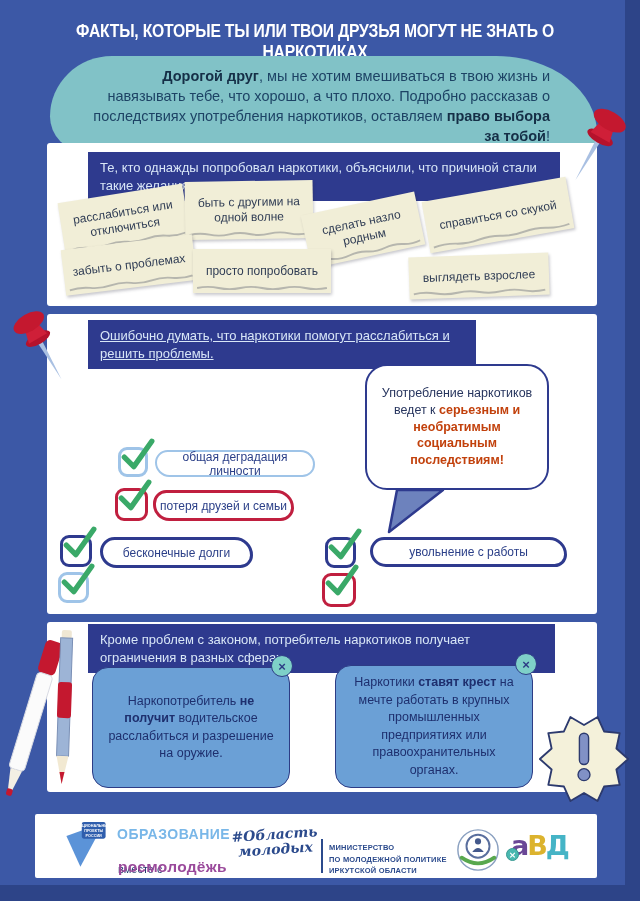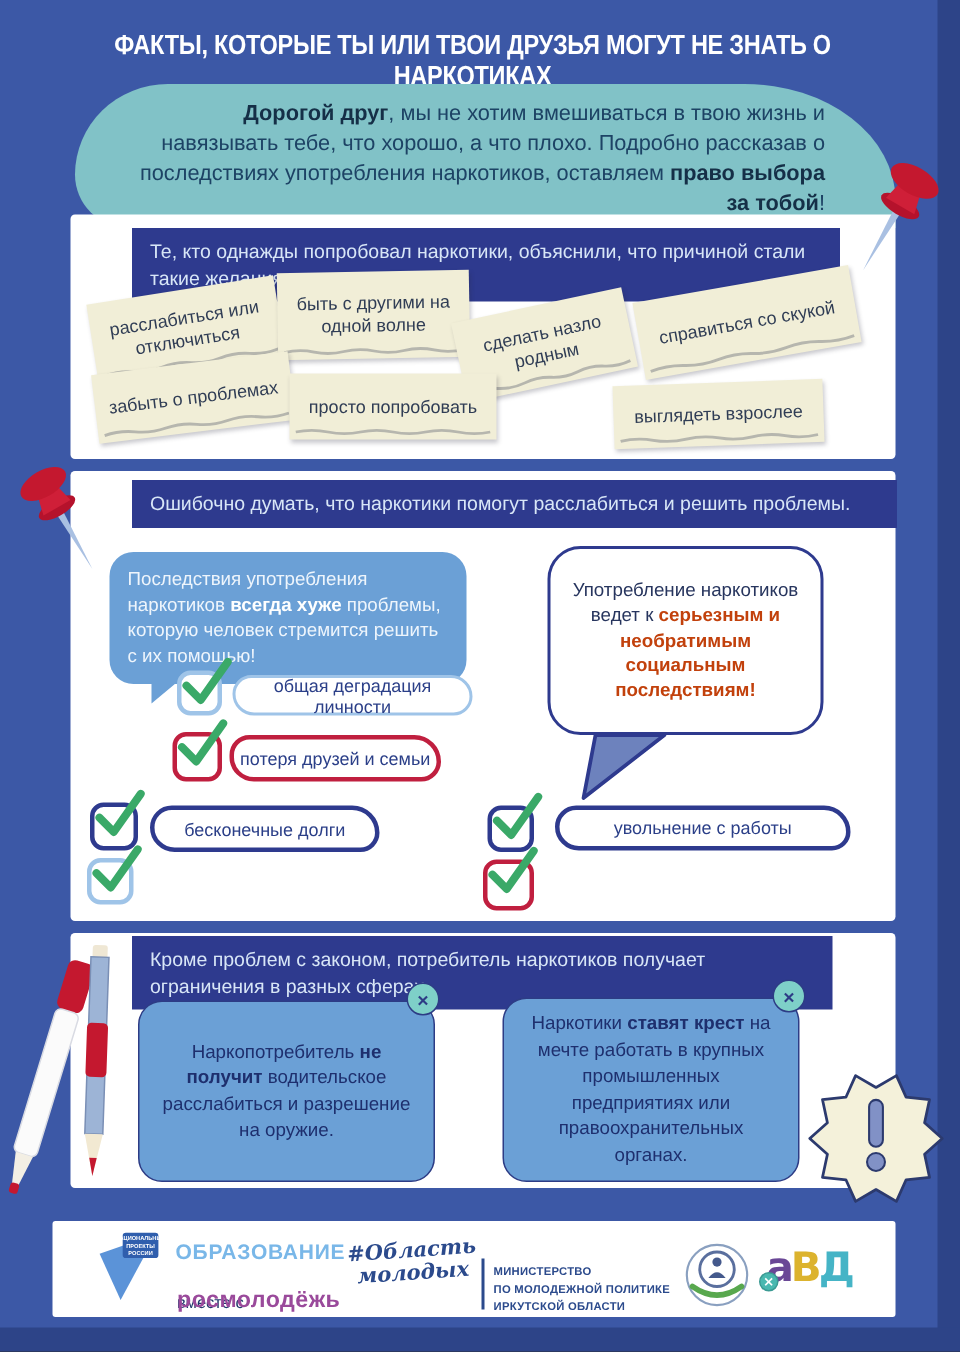--- a/index.html
+++ b/index.html
@@ -18,21 +18,21 @@
   .intro-text b{color:#152f47;}
 
   .card{position:absolute;left:47px;width:550px;background:#ffffff;border-radius:3px;}
   .card1{top:143px;height:163px;}
   .card2{top:314px;height:300px;}
   .card3{top:622px;height:170px;}
 
   .sec-header{position:absolute;left:41px;background:#2e3a8e;color:#d8e6f7;font-size:13px;
               line-height:1.35;padding:7px 12px;box-sizing:border-box;}
   .h1{top:9px;width:472px;}
-  .h2{top:6px;width:510px;}
+  .h2{top:6px;width:388px;text-decoration:underline;}
   .h3{top:2px;width:467px;}
 
   .note{position:absolute;background:#f1eed7;box-shadow:1px 2px 3px rgba(40,40,60,0.25);
         color:#303d55;font-size:12px;text-align:center;display:flex;align-items:center;
         justify-content:center;padding:4px 6px;box-sizing:border-box;line-height:1.25;}
   .tear{position:absolute;left:4px;right:4px;bottom:2px;height:6px;width:calc(100% - 8px);}
   .n1{left:14px;top:50px;width:126px;height:54px;transform:rotate(-9deg);}
   .n2{left:138px;top:38px;width:128px;height:58px;transform:rotate(-1deg);}
   .n3{left:258px;top:60px;width:116px;height:54px;transform:rotate(-12deg);}
   .n4{left:378px;top:46px;width:146px;height:52px;transform:rotate(-10deg);}
@@ -163,23 +163,20 @@
           <path d="M0,4 Q10,1 20,4 T40,4 T60,4 T80,4 T100,4 T120,4" stroke="#b6b6ae" stroke-width="2.5" fill="none"></path>
         </svg>
       </div>
   </div>
 
   <div class="card card2">
     <div class="sec-header h2">
       <span>Ошибочно думать, что наркотики помогут расслабиться и решить проблемы.</span>
     </div>
 
-    <div class="bubble-left">
-      <span>Последствия употребления наркотиков </span><b>всегда хуже</b><span> проблемы, которую человек стремится решить с их помощью!</span>
-    </div>
 
     <div class="bubble-right">
       <div>
         <span>Употребление наркотиков ведет к </span><span class="emph">серьезным и необратимым социальным последствиям!</span>
       </div>
     </div>
     <svg class="bubble-tail" viewBox="0 0 58 46">
       <polygon points="10,2 56,2 2,44" fill="#6d82bd" stroke="#2e3a8e" stroke-width="2.5" stroke-linejoin="round"></polygon>
     </svg>
 

